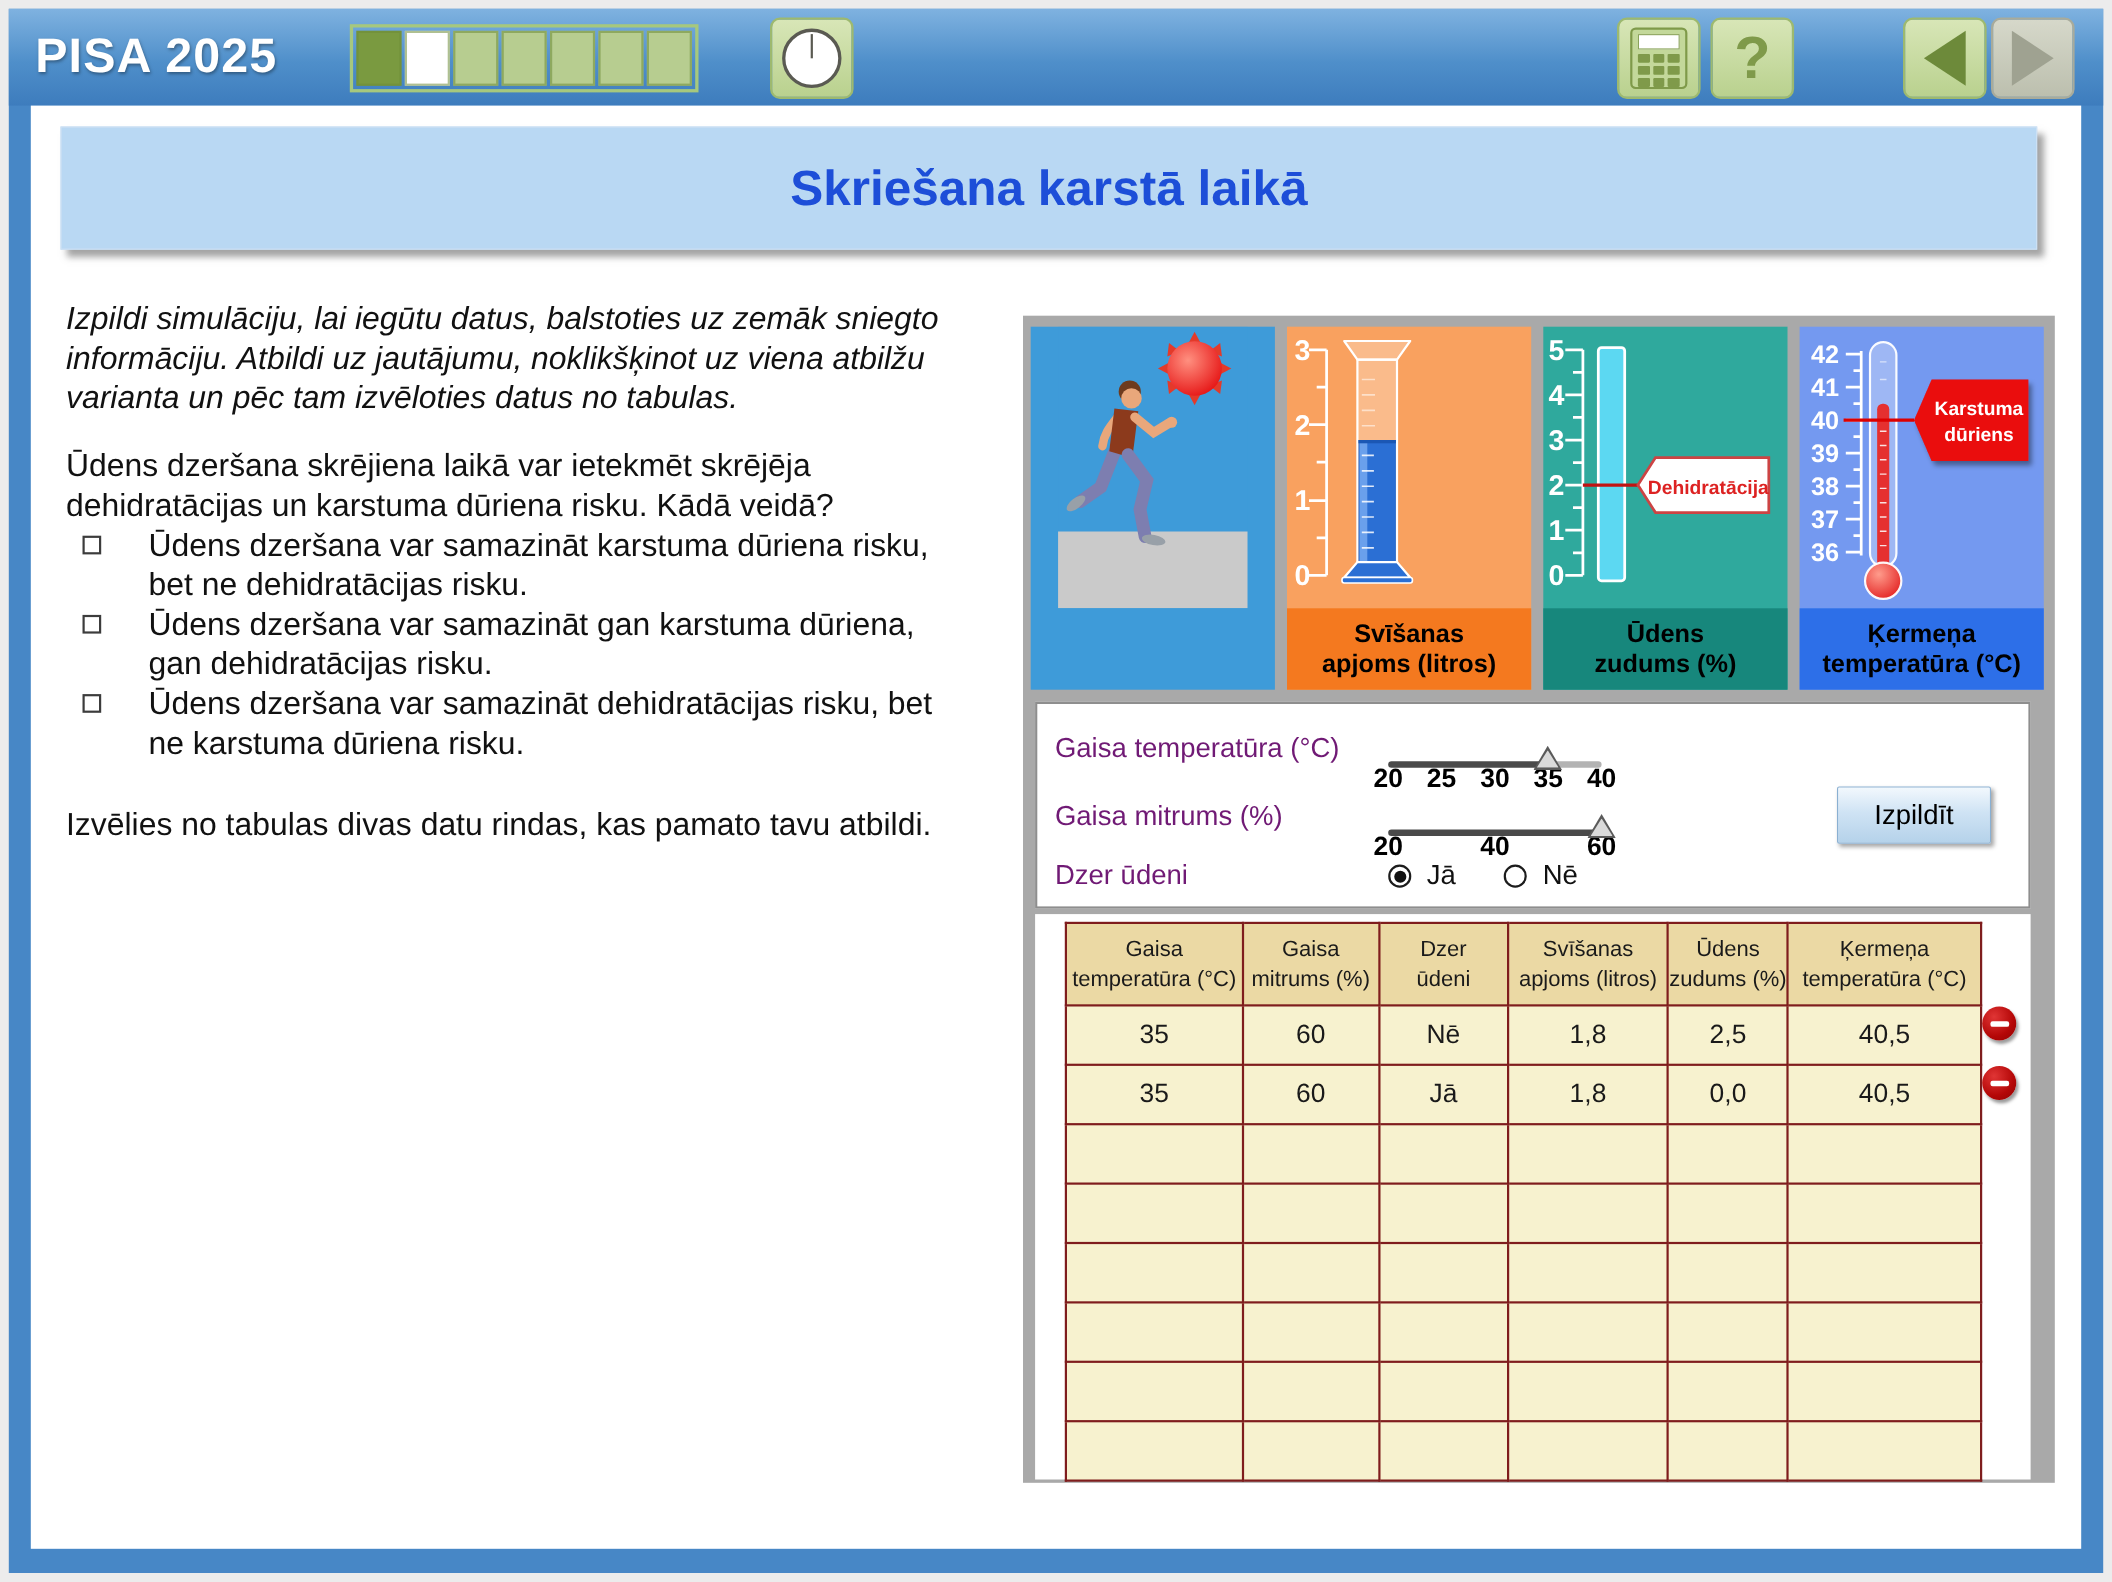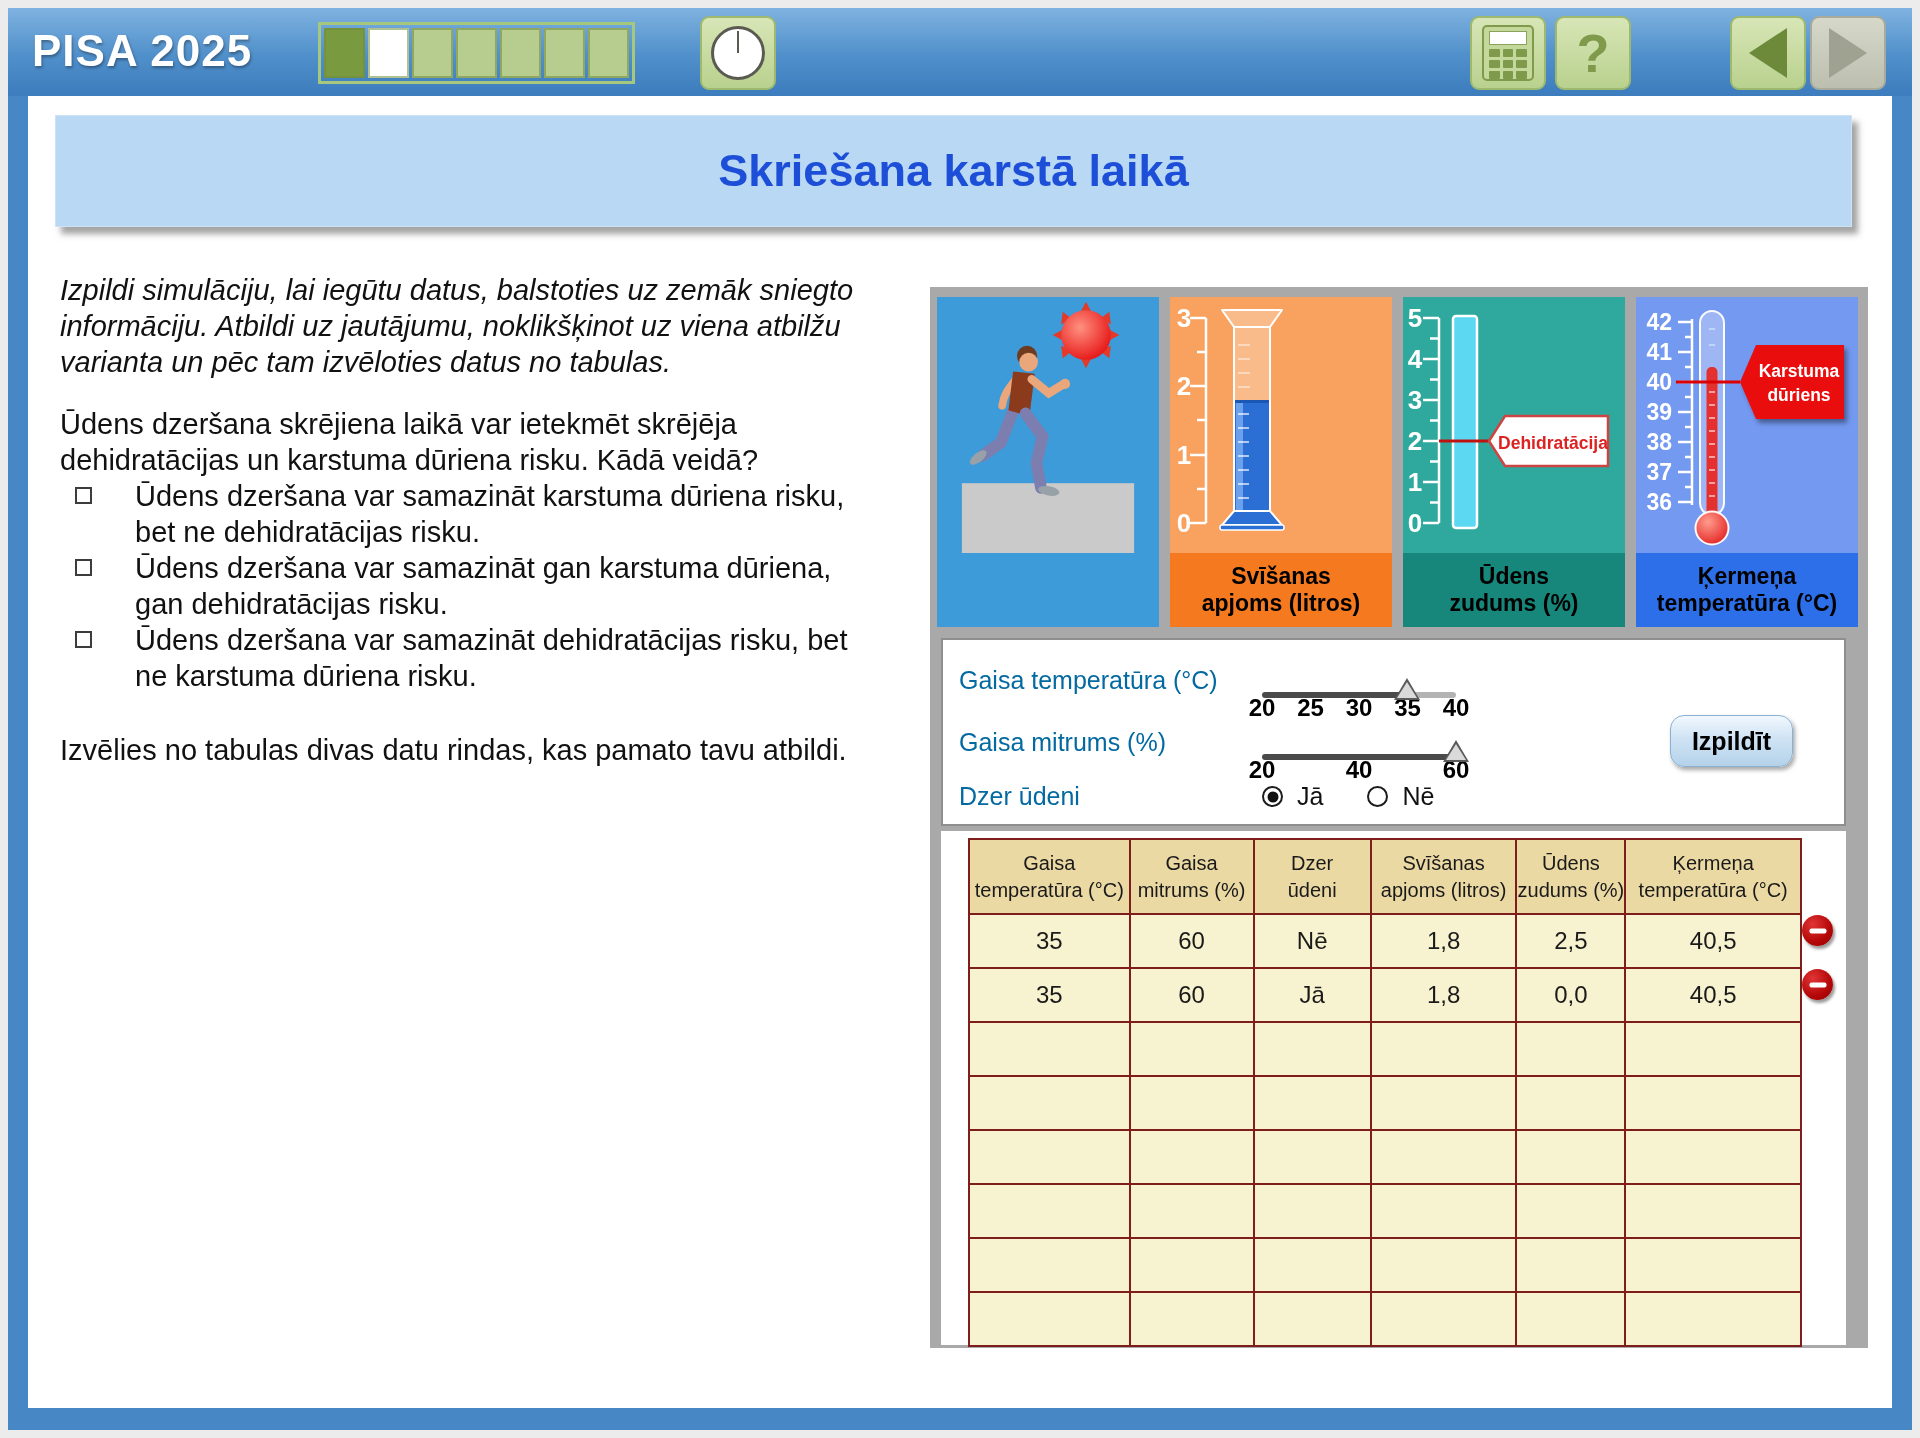--- a/index.html
+++ b/index.html
@@ -72,38 +72,38 @@
   .p-sweat  { left:240px; background:#f9a15f; }
   .p-sweat .foot { background:#f4791f; }
   .p-water  { left:473px; background:#2fa99d; }
   .p-water .foot { background:#17877c; }
   .p-body   { left:706px; background:#7499f0; }
   .p-body .foot { background:#2d6fe8; }
 
   
   .controls { position:absolute; left:11px; top:351px; width:905px; height:188px;
     background:#fff; border:2px solid #8e8e8e; }
-  .ctl-label { position:absolute; left:16px; font-size:25px; color:#0369a1; }
+  .ctl-label { position:absolute; left:16px; font-size:25px; color:#701a75; }
   .tickrow { position:absolute; left:319px; width:194px; height:26px; }
   .tickrow .tick { position:absolute; transform:translateX(-50%); font-size:24px;
     font-weight:bold; color:#000; white-space:nowrap;margin-top:48px; }
   .track { position:absolute; left:319px; width:194px; height:6px; border-radius:3px; }
   .thumb { position:absolute; width:26px; height:22px; }
   .thumb .t1 { position:absolute; inset:0; background:#5a5a5a;
     clip-path:polygon(50% 0,100% 100%,0 100%); }
   .thumb .t2 { position:absolute; left:3px; right:3px; top:4px; bottom:2px;
     background:#dadada; clip-path:polygon(50% 0,100% 100%,0 100%); }
   .radio-row { position:absolute; left:319px; display:flex; align-items:center; gap:14px; }
   .radio { width:21px; height:21px; border:2.5px solid #1c1c1c; border-radius:50%;
     background:#fff; position:relative; }
   .radio.sel::after { content:''; position:absolute; left:50%; top:50%; width:11px;
     height:11px; border-radius:50%; background:#111; transform:translate(-50%,-50%); }
   .radio-lab { font-size:25px; color:#111; margin-right:30px; }
-  .run-btn { position:absolute; left:727px; top:75px; width:123px; height:52px;
-    border-radius:14px; border:1px solid #8ab0d2; font-weight:bold; font-size:25px;
+  .run-btn { position:absolute; left:727px; top:75px; width:140px; height:52px;
+    border-radius:2px; border:1px solid #8ab0d2; font-weight:normal; font-size:25px;
     color:#000; background:linear-gradient(#f2f8fd,#cfe3f4 45%,#b5d2ea);
     box-shadow:2px 3px 4px rgba(0,0,0,.35); font-family:"Liberation Sans",sans-serif; }
 
   
   .tablebox { position:absolute; left:11px; top:544px; width:905px; height:514px;
     background:#fff; }
   table.results { position:absolute; left:27px; top:7px; width:834px;
     border-collapse:collapse; table-layout:fixed; }
   table.results th, table.results td { border:2px solid #7f1d1d; text-align:center;
     color:#1a1a1a; background:#f7f2cf; }

